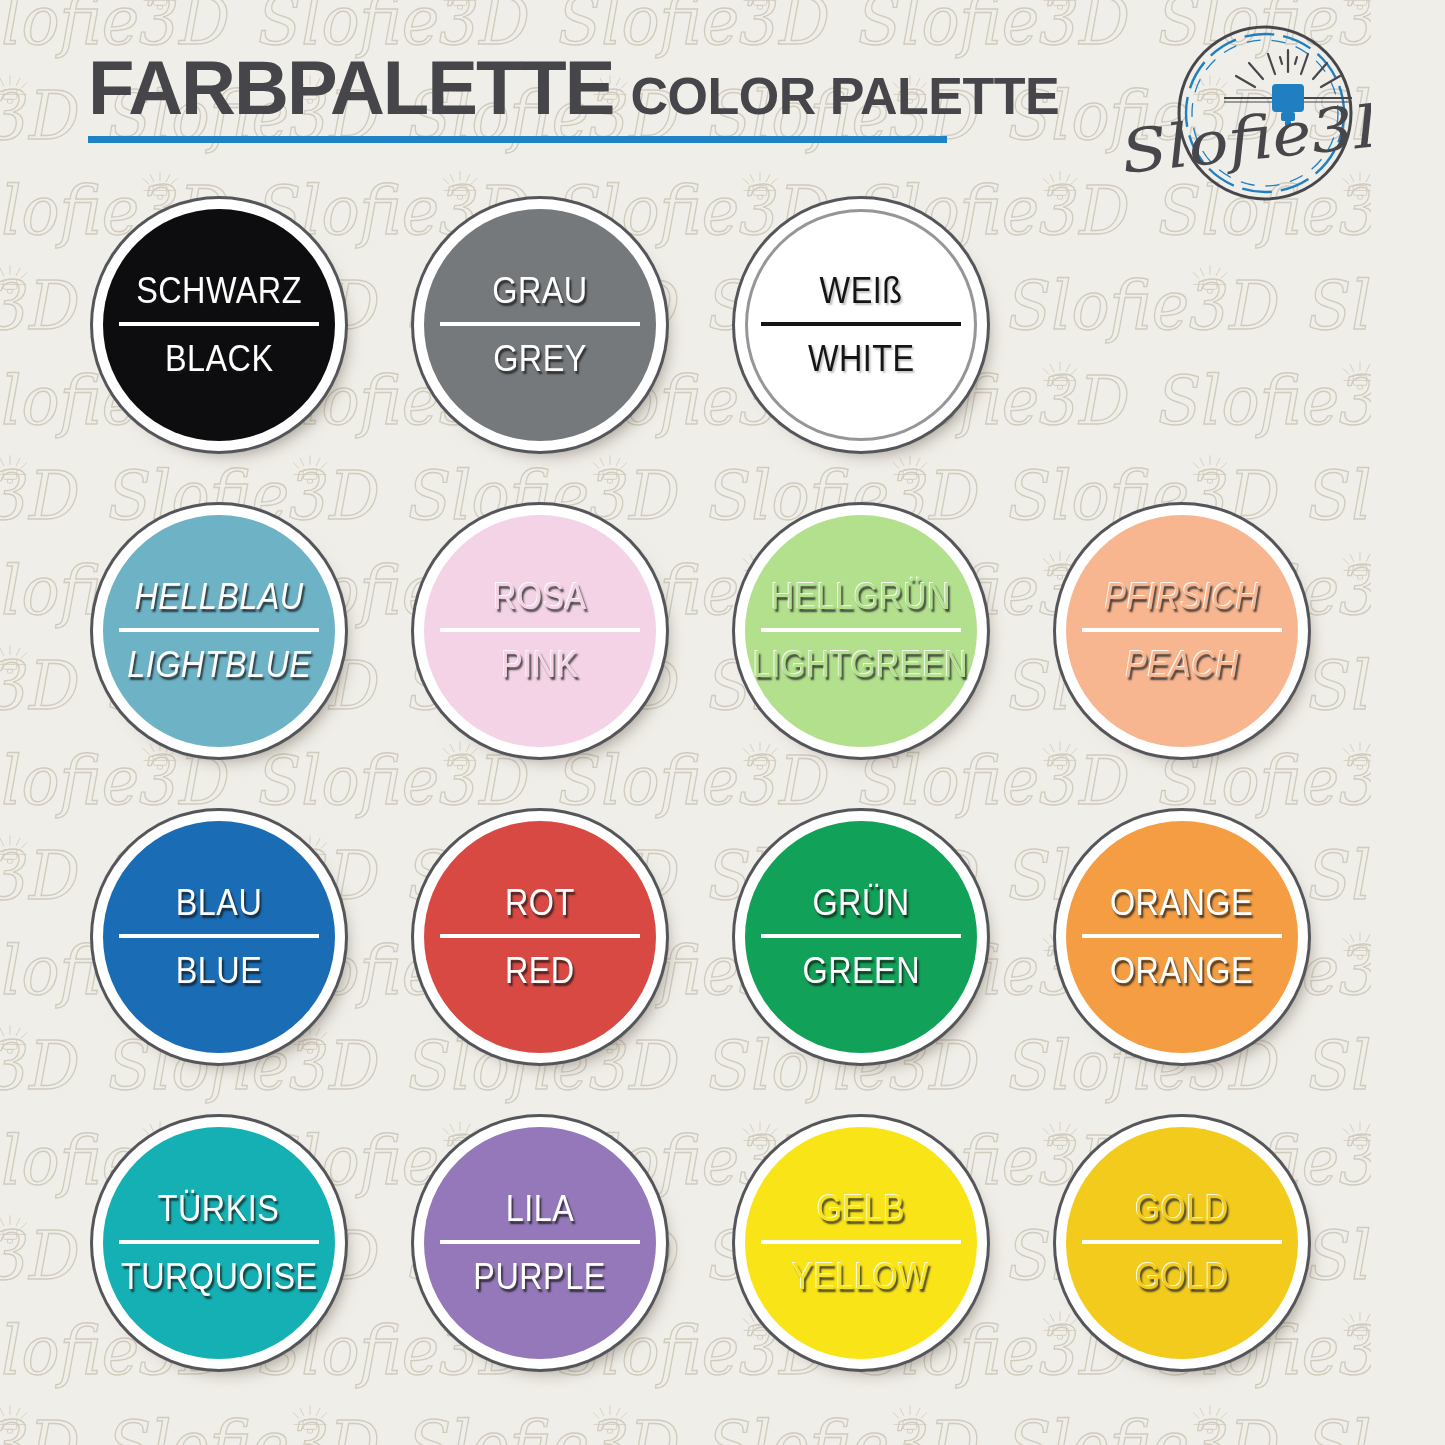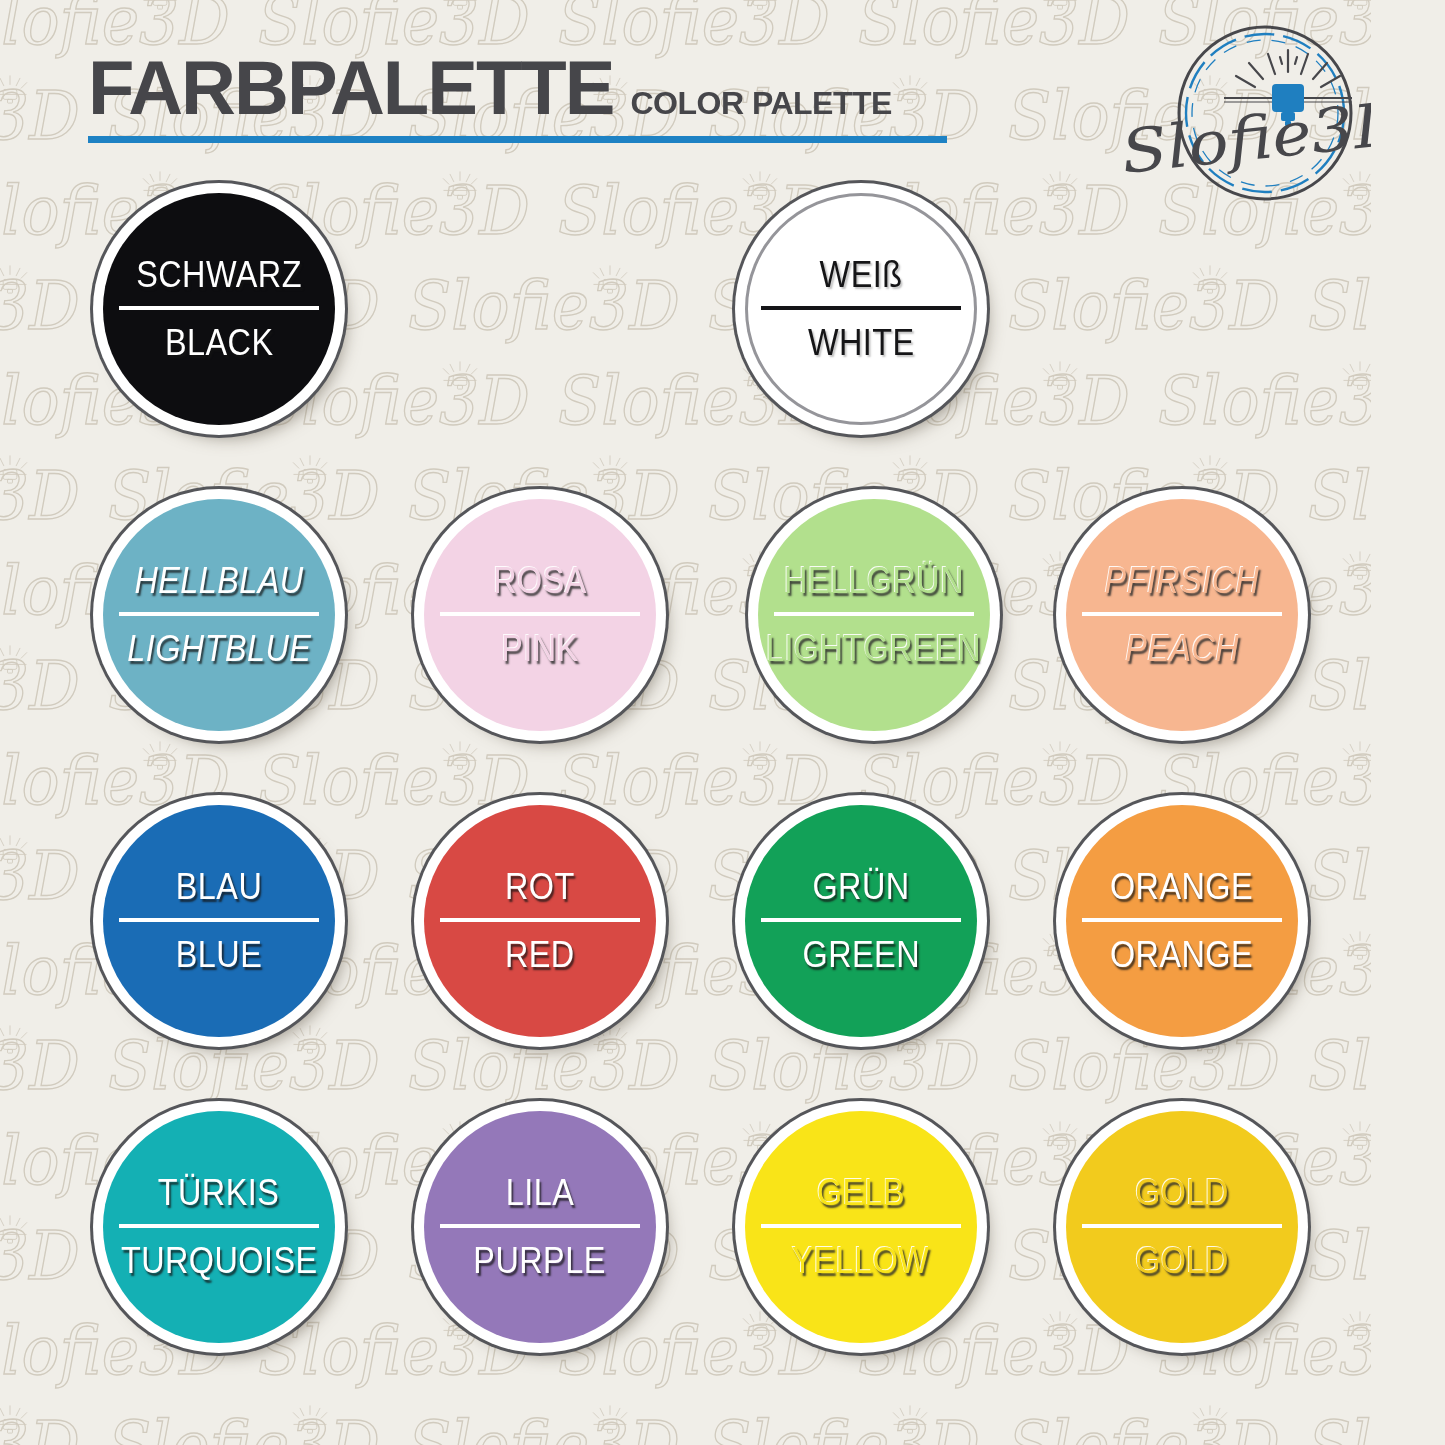--- a/index.html
+++ b/index.html
@@ -7,25 +7,25 @@
   .page{
     position:relative;width:1371px;height:1445px;overflow:hidden;
     background:#f0eee8;font-family:"Liberation Sans",sans-serif;
   }
   .wm-svg{position:absolute;left:0;top:0;z-index:0;}
   .header{
     position:absolute;left:88px;top:50px;z-index:2;
     display:flex;align-items:baseline;white-space:nowrap;
   }
   .title-de{font-size:76px;font-weight:bold;letter-spacing:-2px;line-height:1;}
-  .title-en{font-size:32px;font-weight:bold;letter-spacing:-0.5px;margin-left:17px;line-height:1;}
+  .title-en{font-size:52px;font-weight:bold;letter-spacing:-0.5px;margin-left:17px;line-height:1;}
   .underline{position:absolute;left:88px;top:136px;width:859px;height:7px;z-index:2;}
   .logo{position:absolute;left:1112px;top:16px;z-index:2;}
   .grid{
-    position:absolute;left:90px;top:180px;z-index:1;
+    position:absolute;left:90px;top:196px;z-index:1;
     display:grid;grid-template-columns:repeat(4,258px);grid-auto-rows:258px;
     column-gap:63px;row-gap:48px;
   }
   .cell{display:flex;align-items:center;justify-content:center;}
   .circle{
     --c:#cccccc;
     width:232px;height:232px;border-radius:50%;background:var(--c);
     display:flex;flex-direction:column;align-items:center;justify-content:center;
     box-shadow:
       var(--inset,0 0 0 0 rgba(0,0,0,0)),
@@ -114,20 +114,27 @@
   </svg>
 
   <div class="grid">
       <div class="cell" style="grid-area: 1 / 1;">
     <div class="circle light" style="--c: #0d0d10;">
       <div class="label de">SCHWARZ</div>
       <div class="divider"></div>
       <div class="label en">BLACK</div>
     </div>
   </div>
+      <div class="cell" style="grid-area: 1 / 2;">
+    <div class="circle light" style="--c: #75797c;">
+      <div class="label de">GRAU</div>
+      <div class="divider"></div>
+      <div class="label en">GREY</div>
+    </div>
+  </div>
       <div class="cell" style="grid-area: 1 / 3;">
     <div class="circle dark" style="--c: #ffffff;">
       <div class="label de">WEIß</div>
       <div class="divider"></div>
       <div class="label en">WHITE</div>
     </div>
   </div>
       <div class="cell" style="grid-area: 2 / 1; font-style: italic;">
     <div class="circle light" style="--c: #6db2c5;">
       <div class="label de">HELLBLAU</div>
@@ -135,21 +142,21 @@
       <div class="label en">LIGHTBLUE</div>
     </div>
   </div>
       <div class="cell" style="grid-area: 2 / 2;">
     <div class="circle emboss" style="--c: #f3d3e5;">
       <div class="label de">ROSA</div>
       <div class="divider"></div>
       <div class="label en">PINK</div>
     </div>
   </div>
-      <div class="cell" style="grid-area: 2 / 3; justify-content: flex-end;">
+      <div class="cell" style="grid-area: 2 / 3;">
     <div class="circle emboss" style="--c: #b2e08d;">
       <div class="label de">HELLGRÜN</div>
       <div class="divider"></div>
       <div class="label en">LIGHTGREEN</div>
     </div>
   </div>
       <div class="cell" style="grid-area: 2 / 4; font-style: italic;">
     <div class="circle emboss" style="--c: #f7b690;">
       <div class="label de">PFIRSICH</div>
       <div class="divider"></div>

